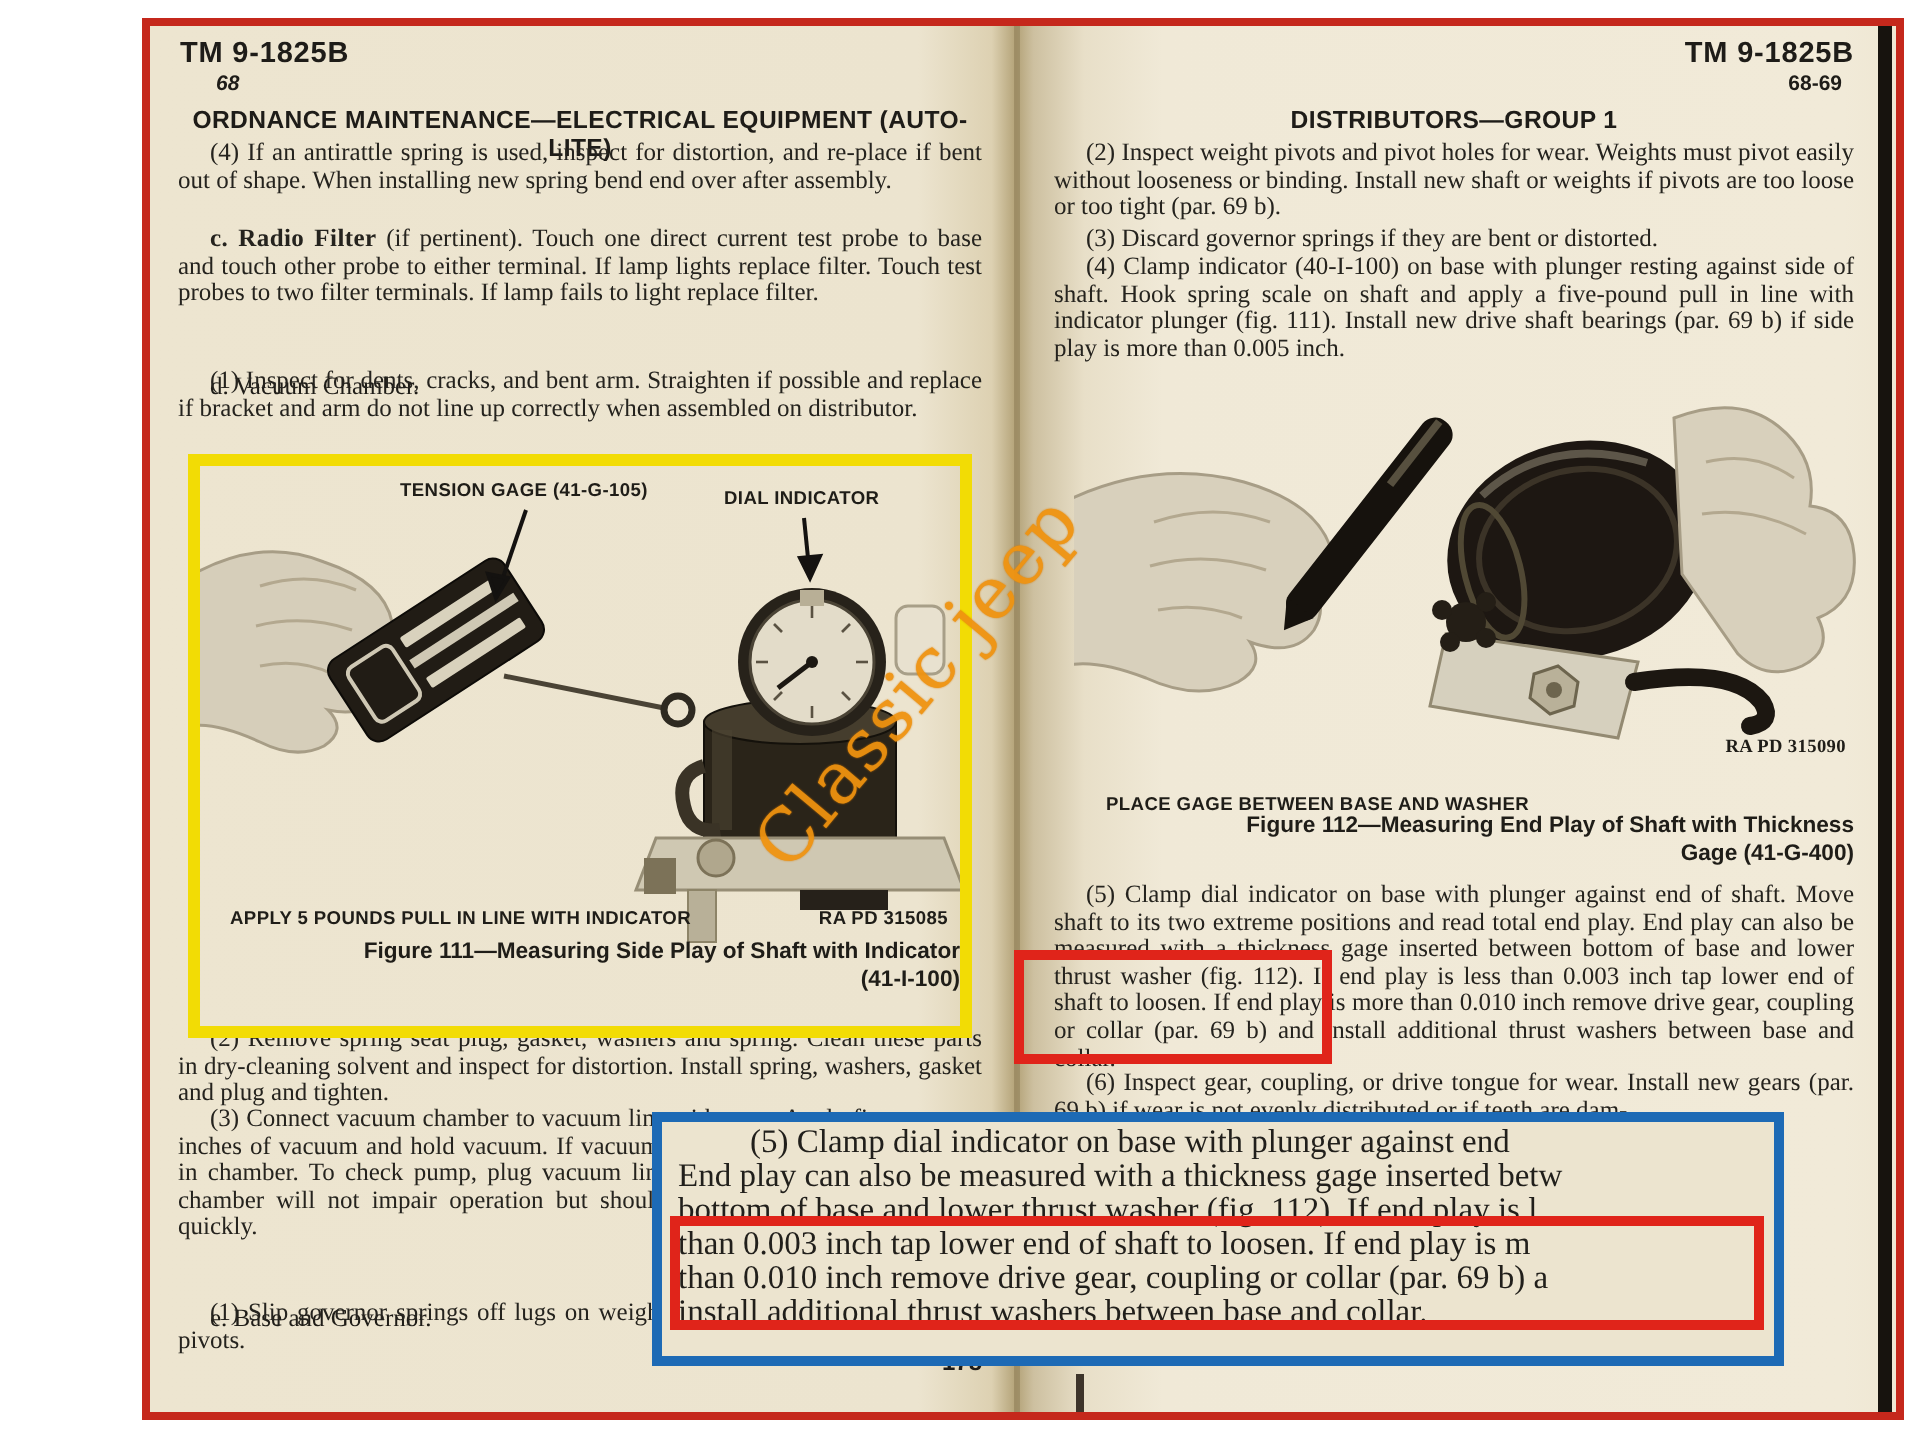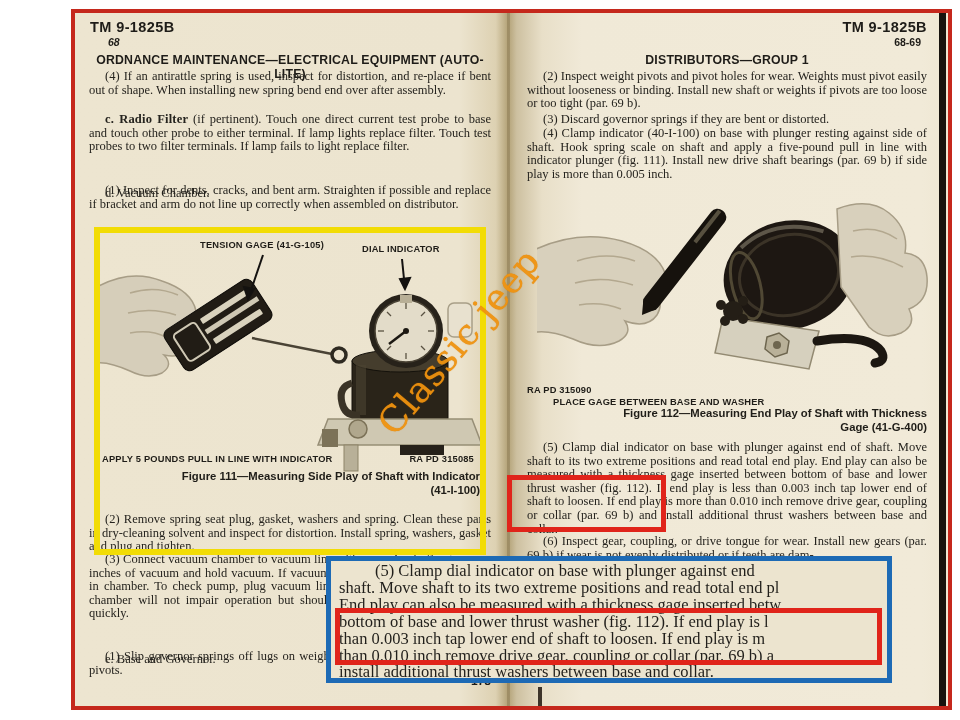--- a/index.html
+++ b/index.html
@@ -31,21 +31,21 @@
   .body b { letter-spacing:.2px; }
   .subhead { position:absolute; font-size:12.5px; font-weight:normal; color:#1f1d18;margin-top:16px; }
   .pagenum { position:absolute; font-family:"Liberation Sans", sans-serif; font-weight:bold;
              font-size:12px; text-align:right; color:#1e1c18; }
   .figlabel { position:absolute; font-family:"Liberation Sans", sans-serif; font-weight:bold;
               font-size:9.3px; letter-spacing:.2px; color:#1f1d18; white-space:nowrap; }
   .figcap { position:absolute; font-family:"Liberation Sans", sans-serif; font-weight:bold;
             font-size:11.3px; text-align:right; color:#1f1d18; width:100%; }
 
   
-  .yellow-box { position:absolute; left:19px; top:214px; width:392px; height:328px;
+  .yellow-box { position:absolute; left:19px; top:214px; width:392px; height:292px;
                 border:6px solid #f2dc05; z-index:10; }
   .red-box-small { position:absolute; left:432px; top:462px; width:159px; height:57px;
                    border:5px solid #e0241a; z-index:12; }
   .callout { position:absolute; left:251px; top:543px; width:566px; height:127px;
              border:5px solid #1d6ab5; background:#ece4cf; z-index:20; overflow:hidden; }
   .callout-line { white-space:nowrap; overflow:hidden; font-size:16.5px; line-height:16.9px;
                   padding-left:8px; color:#211f1b; }
   .callout-line:first-child { padding-left:44px; padding-top:2px; }
   .callout-redbox { position:absolute; left:4px; top:47px; width:547px; height:57px;
                     border:5px solid #e0241a; }
@@ -136,21 +136,21 @@
 
           <g stroke="#141210" stroke-width="2" fill="#141210">
             <line x1="163" y1="22" x2="148" y2="66"></line>
             <polygon points="148,66 144,54 154,56"></polygon>
             <line x1="302" y1="26" x2="305" y2="56"></line>
             <polygon points="305,56 300,46 310,45"></polygon>
           </g>
         </svg>
         <div class="figlabel" style="left:100px; top:7px;">TENSION GAGE (41-G-105)</div>
         <div class="figlabel" style="left:262px; top:11px;">DIAL INDICATOR</div>
-        <div class="figlabel" style="left:2px; top:221px;">APPLY 5 POUNDS PULL IN LINE WITH INDICATOR</div>
+        <div class="figlabel" style="left:15px; top:221px;">APPLY 5 POUNDS PULL IN LINE WITH INDICATOR</div>
         <div class="figlabel" style="right:6px; top:221px;text-align:center;">RA PD 315085</div>
         <div class="figcap" style="left:0; top:237px;">Figure 111—Measuring Side Play of Shaft with Indicator</div>
         <div class="figcap" style="left:0; top:251px;">(41-I-100)</div>
       </div>
 
       <div class="body" style="left:14px; top:500px; width:402px;">(2)  Remove spring seat plug, gasket, washers and spring. Clean these parts in dry-cleaning solvent and inspect for distortion. Install spring, washers, gasket and plug and tighten.</div>
       <div class="body" style="left:14px; top:540px; width:402px;">(3)  Connect vacuum chamber to vacuum line with gage. Apply five to seven inches of vacuum and hold vacuum. If vacuum reading falls it indicates a leak in chamber. To check pump, plug vacuum line and try same test. A vacuum chamber will not impair operation but should be re-placed if vacuum falls quickly.</div>
       <div class="subhead" style="left:30px; top:623px;">e.  Base and Governor.</div>
       <div class="body" style="left:14px; top:637px; width:402px;">(1)  Slip governor springs off lugs on weights and lift governor weights off pivots.</div>
       <div class="pagenum" style="left:14px; top:661px; width:402px;">178</div>
@@ -195,32 +195,31 @@
           <circle cx="184" cy="114" r="5"></circle>
             <circle cx="206" cy="110" r="5"></circle>
           <circle cx="188" cy="130" r="5"></circle>
             <circle cx="206" cy="128" r="5"></circle>
         </g>
 
         <path d="M280,150 Q330,142 344,160 Q350,170 338,172" fill="none" stroke="#1c1711" stroke-width="9" stroke-linecap="round"></path>
       </svg>
 
       <div class="figlabel" style="left:454px; top:384px;padding-left:24px;">PLACE GAGE BETWEEN BASE AND WASHER</div>
-      <div class="figlabel" style="left:452px; top:372px; width:396px; ">RA PD 315090</div>
+      <div class="figlabel" style="left:452px; top:356px; width:396px; text-align:right;font-family:Liberation Serif, serif;">RA PD 315090</div>
       <div class="figcap" style="left:452px; top:394px; width:400px;">Figure 112—Measuring End Play of Shaft with Thickness</div>
       <div class="figcap" style="left:452px; top:408px; width:400px;">Gage (41-G-400)</div>
 
       <div class="body" style="left:452px; top:428px; width:400px;">(5)  Clamp dial indicator on base with plunger against end of shaft. Move shaft to its two extreme positions and read total end play. End play can also be measured with a thickness gage inserted between bottom of base and lower thrust washer (fig. 112). If end play is less than 0.003 inch tap lower end of shaft to loosen. If end play is more than 0.010 inch remove drive gear, coupling or collar (par. 69 b) and install additional thrust washers between base and collar.</div>
       <div class="body" style="left:452px; top:522px; width:400px;">(6)  Inspect gear, coupling, or drive tongue for wear. Install new gears (par. 69 b) if wear is not evenly distributed or if teeth are dam-</div>
 
       <div class="red-box-small"></div>
 
       <div class="callout">
         <div class="callout-line">(5)  Clamp dial indicator on base with plunger against end</div>
-        <div class="callout-line">shaft. Move shaft to its two extreme positions and read total end pl</div>
         <div class="callout-line">End play can also be measured with a thickness gage inserted betw</div>
         <div class="callout-line">bottom of base and lower thrust washer (fig. 112). If end play is l</div>
         <div class="callout-line">than 0.003 inch tap lower end of shaft to loosen. If end play is m</div>
         <div class="callout-line">than 0.010 inch remove drive gear, coupling or collar (par. 69 b) a</div>
         <div class="callout-line">install additional thrust washers between base and collar.</div>
         <div class="callout-redbox"></div>
       </div>
 
       <div class="watermark">Classic jeep</div>
     </div>

